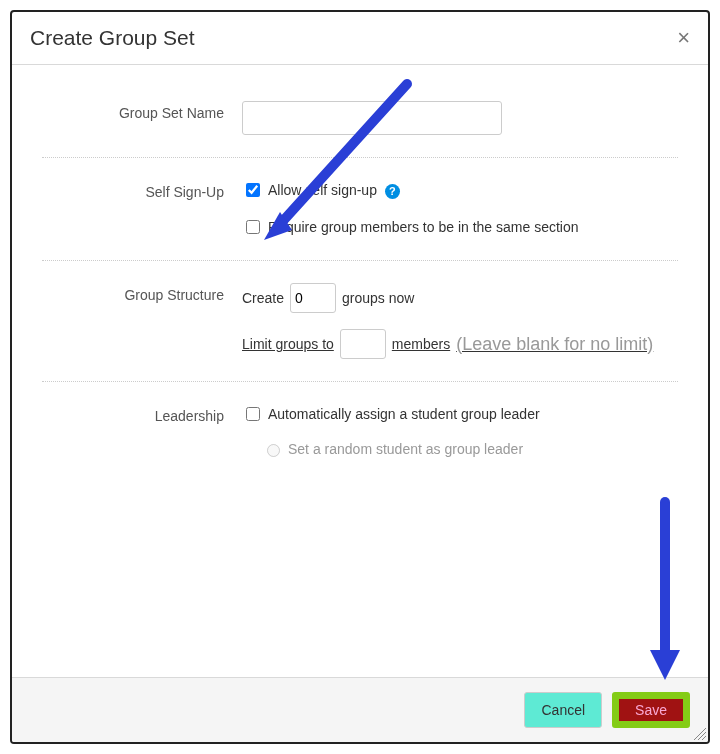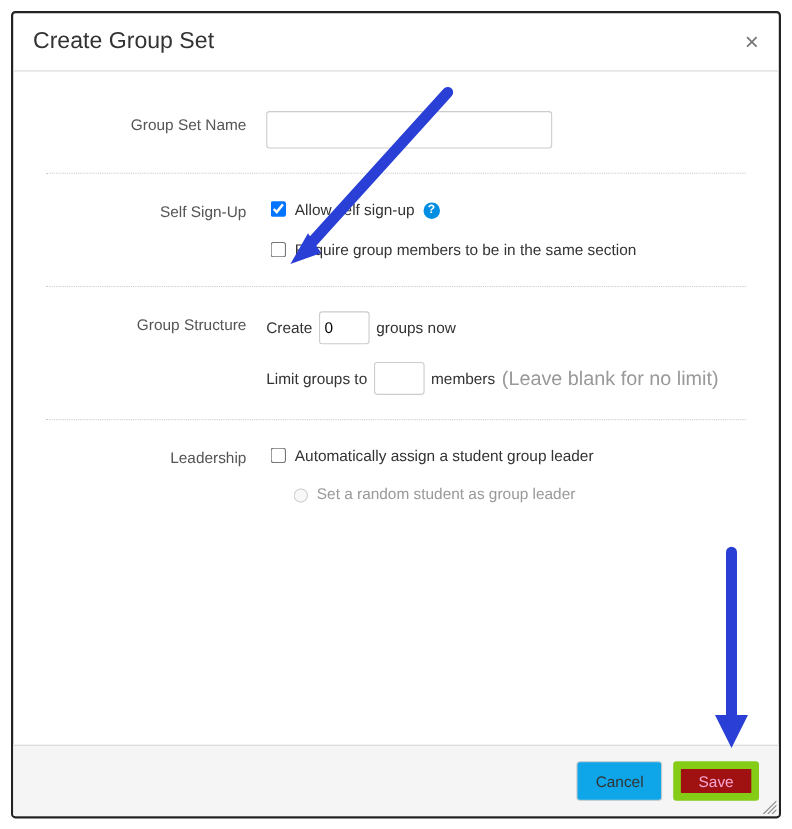--- a/index.html
+++ b/index.html
@@ -104,21 +104,21 @@
     margin-left: 4px;
     vertical-align: middle;
   }
   .inline-row {
     display: flex;
     align-items: center;
     flex-wrap: wrap;
     gap: 6px;
     margin-bottom: 16px;
   }
-  .inline-row:last-child { margin-bottom: 0; }
+  .inline-row:last-child { margin-bottom: 0; text-decoration: underline; }
   input[type="number"] {
     width: 46px;
     height: 30px;
     border: 1px solid #ccc;
     border-radius: 3px;
     padding: 2px 4px;
     font-size: 14px;
     text-align: left;
   }
   .hint {
@@ -153,21 +153,21 @@
     align-items: center;
     justify-content: center;
     padding: 8px 16px;
     border-radius: 3px;
     font-size: 14px;
     cursor: pointer;
     min-width: 60px;
     height: 36px;
   }
   .btn-default {
-    background: #0ea5e9;
+    background: #5eead4;
     border: 1px solid #ccc;
     color: #333;
   }
   .btn-primary {
     background: #a01212;
     border: 7px solid #84cc16;
     color: #f9a8d4;
   }
   .resize-handle {
     position: absolute;

